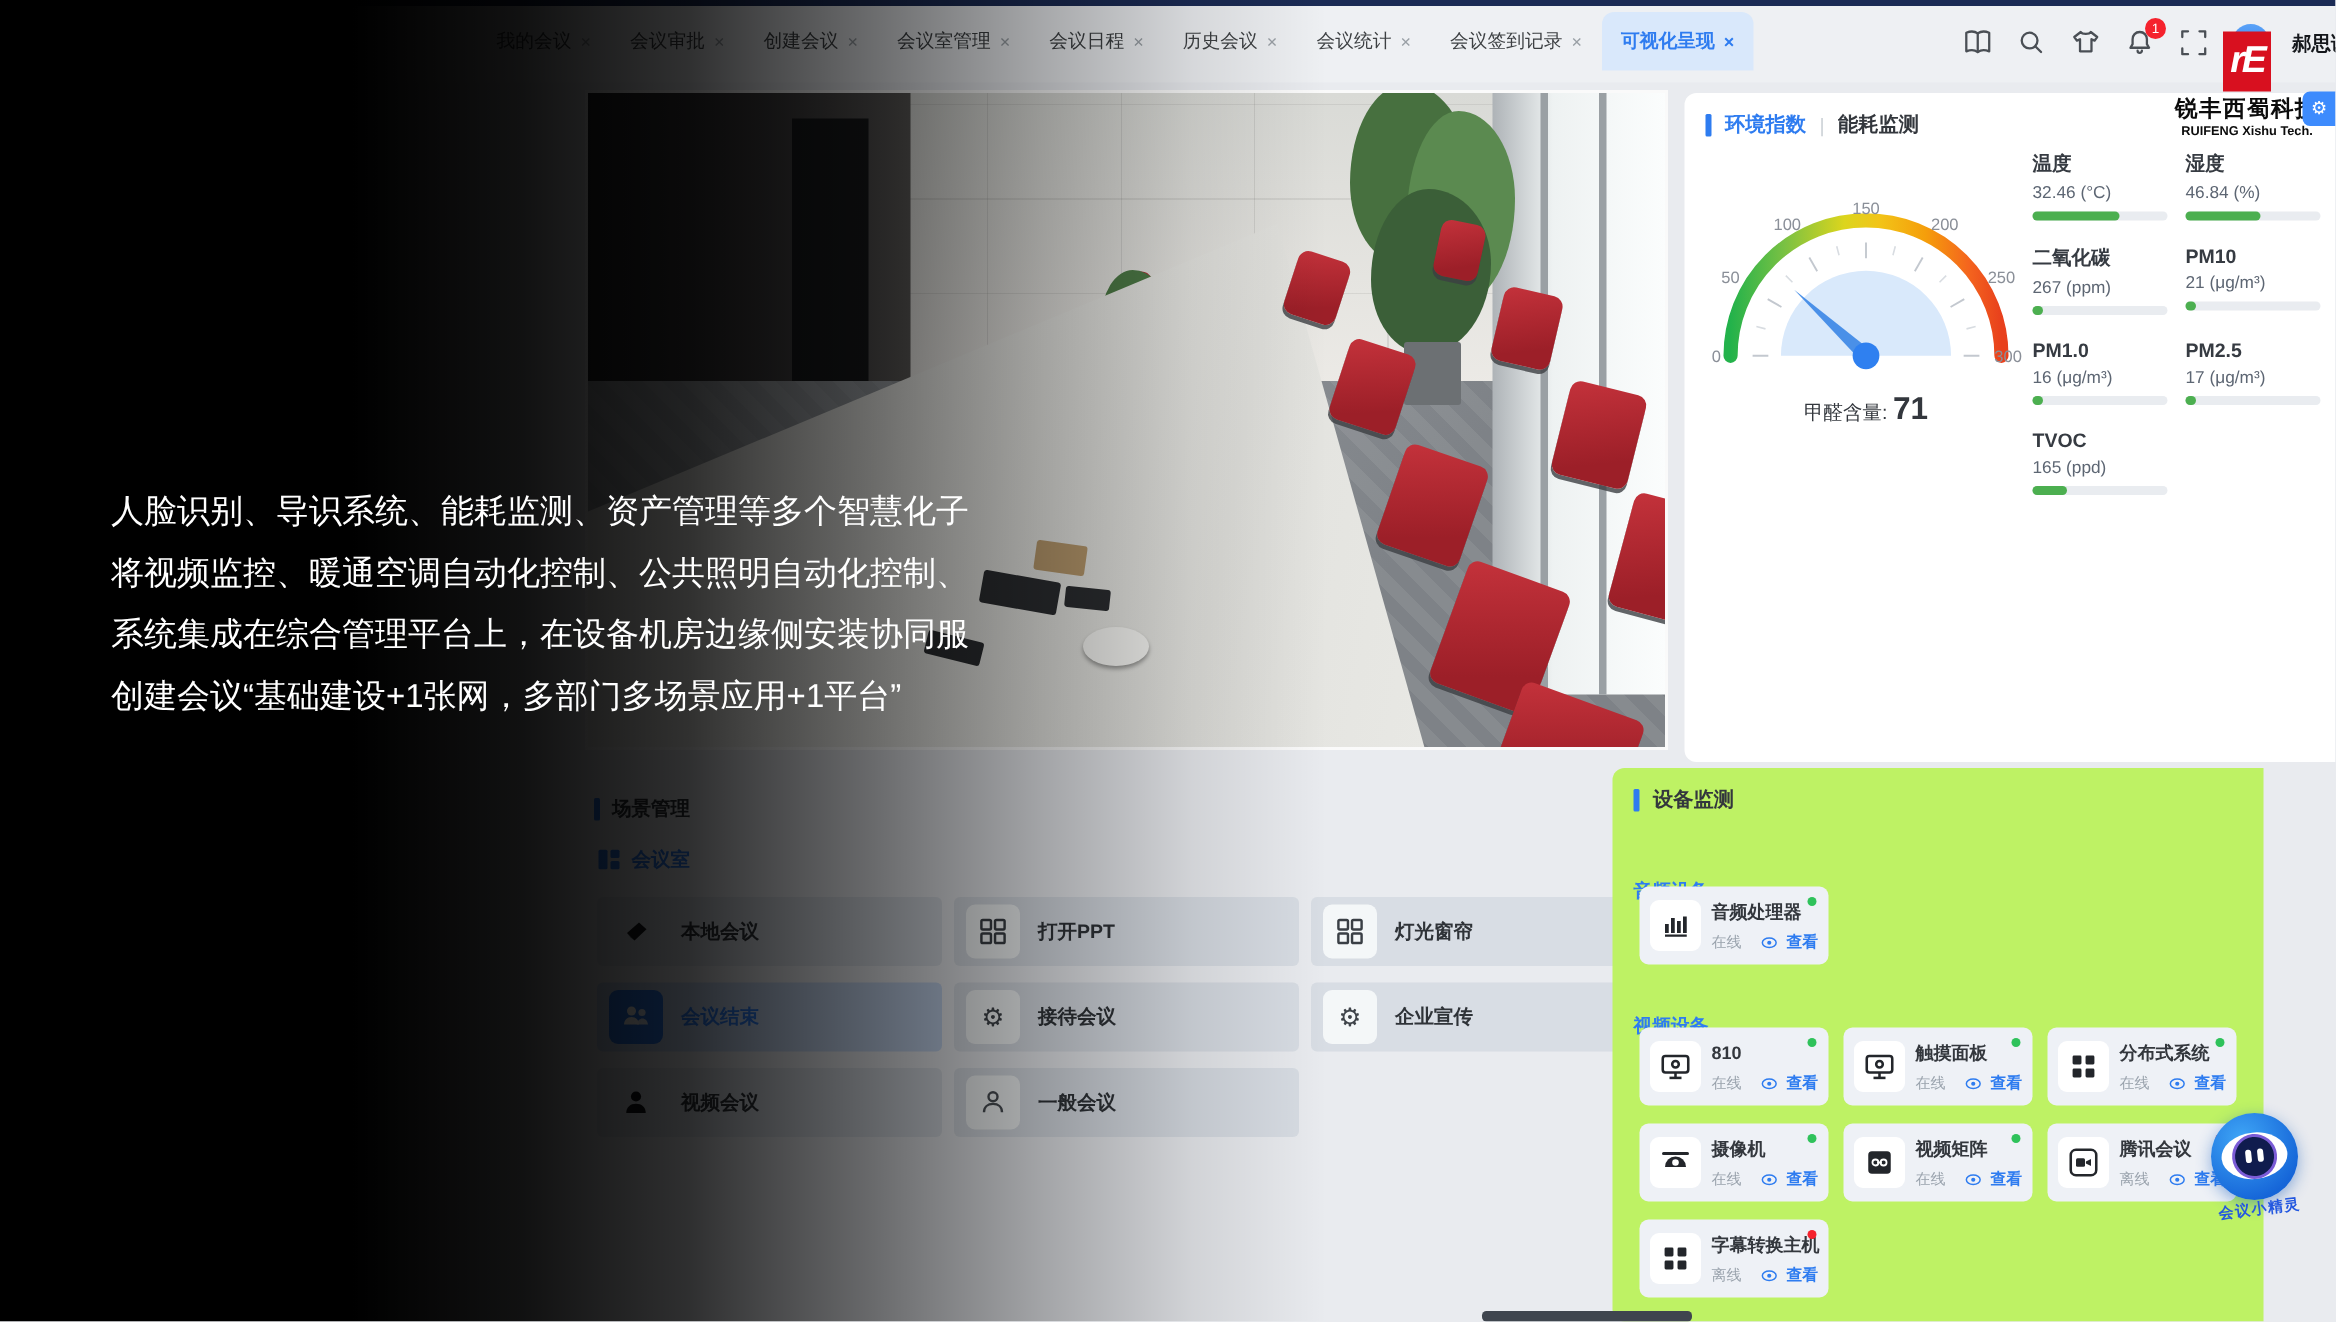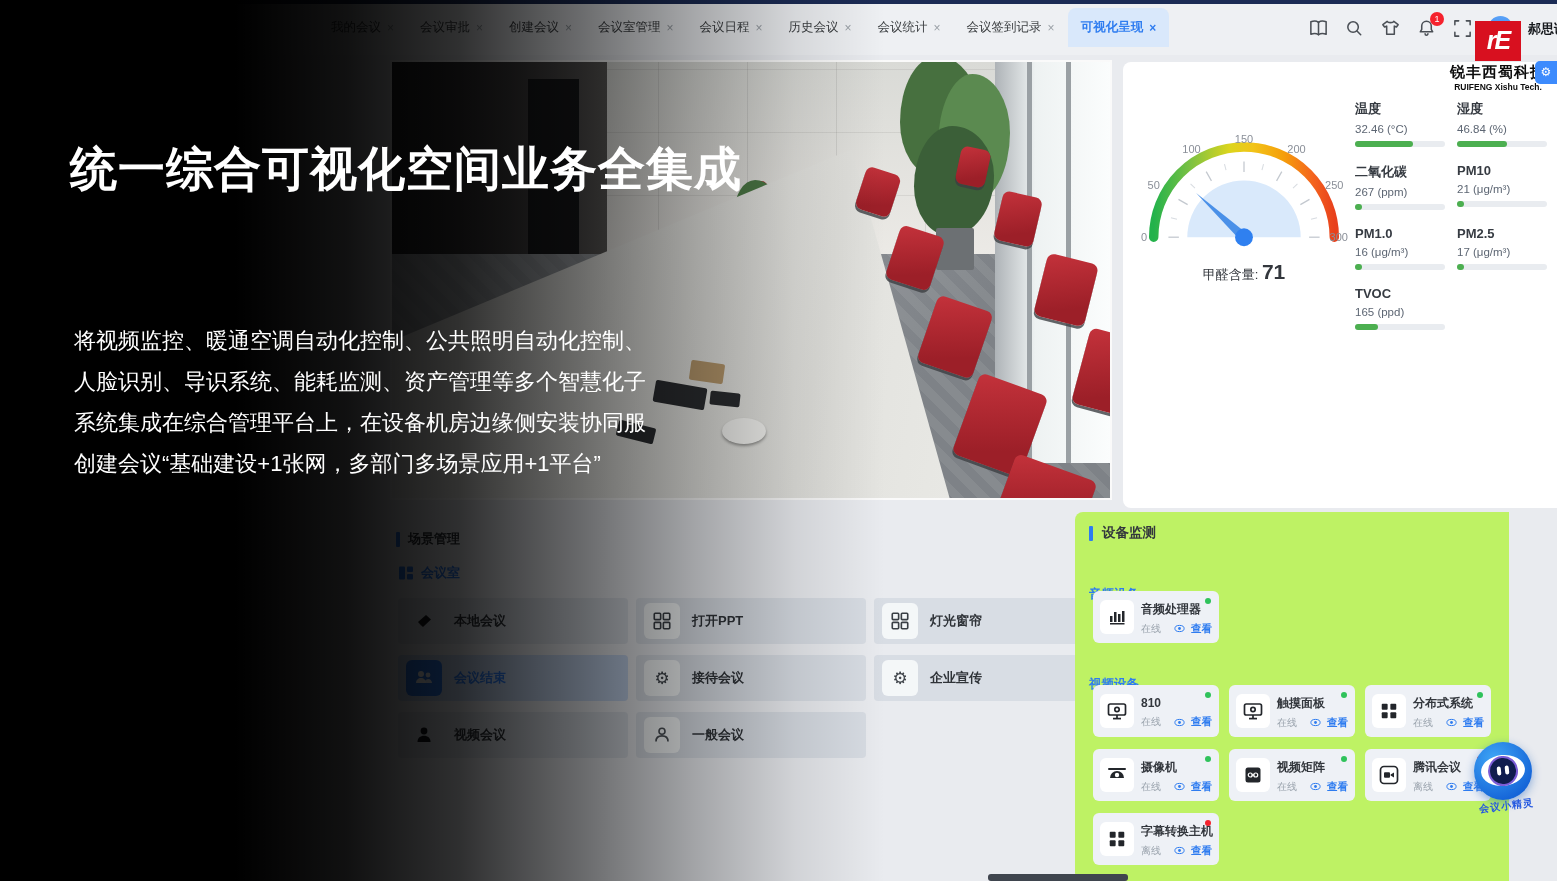--- a/index.html
+++ b/index.html
@@ -17,21 +17,21 @@
   .tab.active .x { color:#2e7cf0; }
   .topbar-actions { position:absolute; left:1308px; top:12px; display:flex; align-items:center; gap:15px; }
   .tbi { width:21px; height:21px; position:relative; cursor:pointer; }
   .tbi svg { stroke:#4a4f55; fill:none; stroke-width:1.6; stroke-linecap:round; stroke-linejoin:round; }
   .badge { position:absolute; top:-6px; right:-7px; min-width:14px; height:14px; border-radius:7px; background:#f5222d; color:#fff; font-size:9px; line-height:14px; text-align:center; padding:0 2px; }
   .avatar { width:25px; height:25px; border-radius:50%; background:linear-gradient(#5aa2f7,#2e7cf0); display:flex; align-items:center; justify-content:center; }
   .uname { font-size:13px; color:#15181c; font-weight:600; white-space:nowrap; }
 
   
   .logo { position:absolute; left:1440px; top:21px; width:116px; text-align:center; z-index:46; }
-  .logo-mark { width:46px; height:40px; background:#d8101f; color:#fff; font-weight:bold; font-style:italic; font-size:25px; line-height:38px; margin:0 auto; letter-spacing:-2px; }
+  .logo-mark { width:32px; height:40px; background:#d8101f; color:#fff; font-weight:bold; font-style:italic; font-size:25px; line-height:38px; margin:0 auto; letter-spacing:-2px; }
   .logo-cn { font-size:15px; font-weight:800; color:#0c0c0c; letter-spacing:1px; margin-top:2px; white-space:nowrap; }
   .logo-en { font-size:8.5px; font-weight:700; color:#0c0c0c; white-space:nowrap; }
   .gear-pill { position:absolute; left:1535px; top:61px; width:22px; height:23px; background:#3d8bfd; border-radius:5px 0 0 5px; color:#fff; font-size:12px; text-align:center; line-height:22px; z-index:47; cursor:pointer; }
 
   
   .photo { position:absolute; left:390px; top:60px; width:722px; height:440px; background:#c9ccd0; border:2px solid #fafafa; overflow:hidden; z-index:1; }
   .ph-wall { position:absolute; left:0; top:0; width:100%; height:45%; background:linear-gradient(#d9dad6,#e9e9e6);
     background-image:repeating-linear-gradient(90deg,transparent 0 88px,rgba(120,120,120,.18) 88px 89px),repeating-linear-gradient(0deg,transparent 0 62px,rgba(120,120,120,.15) 62px 63px),linear-gradient(#d9dad6,#eceae6); }
   .ph-hall { position:absolute; left:0; top:0; width:30%; height:52%; background:linear-gradient(90deg,#242426,#3c3a3b 55%,#5c5a58); }
   .ph-door { position:absolute; left:19%; top:4%; width:7%; height:44%; background:#17181a; }
@@ -245,20 +245,26 @@
     <div class="chair" style="left:534px;top:240px;width:58px;height:70px;transform:rotate(19deg)"></div>
     <div class="chair" style="left:572px;top:320px;width:72px;height:86px;transform:rotate(20deg)"></div>
     <div class="chair" style="left:612px;top:404px;width:86px;height:60px;transform:rotate(20deg)"></div>
     <div class="chair" style="left:566px;top:86px;width:30px;height:38px;transform:rotate(12deg)"></div>
     <div class="chair" style="left:606px;top:132px;width:40px;height:50px;transform:rotate(13deg)"></div>
     <div class="chair" style="left:648px;top:196px;width:52px;height:64px;transform:rotate(14deg)"></div>
     <div class="chair" style="left:688px;top:272px;width:62px;height:78px;transform:rotate(15deg)"></div>
   </div>
 
   <aside class="env-card">
+    <div class="panel-head">
+      <span class="phead-bar"></span>
+      <span class="phead-t blue">环境指数</span>
+      <span class="phead-sep">|</span>
+      <span class="phead-t dark">能耗监测</span>
+    </div>
 
     <div class="gauge-wrap">
       <svg width="210" height="118" viewBox="0 0 200 112">
         <defs>
           <linearGradient id="gaugeGrad" x1="0" y1="0" x2="1" y2="0">
             <stop offset="0%" stop-color="#23b24b"></stop>
               <stop offset="20%" stop-color="#7ac143"></stop>
             <stop offset="42%" stop-color="#dcd51d"></stop>
               <stop offset="55%" stop-color="#f2c418"></stop>
             <stop offset="72%" stop-color="#f59e0b"></stop>
@@ -655,23 +661,20 @@
           <span class="be"></span>
           <span class="be"></span>
         </div>
     </div>
   </div>
   <div class="bot-label">会议小精灵</div>
 
   <div class="bottom-bar"></div>
 
   <div class="overlay"></div>
-  <div class="hero">
-    <div class="hero-title">统一综合可视化空间业务全集成</div>
-  </div>
   <div class="hero-par">
+    <div>人脸识别、导识系统、能耗监测、资产管理等多个智慧化子</div>
     <div>将视频监控、暖通空调自动化控制、公共照明自动化控制、</div>
-    <div>人脸识别、导识系统、能耗监测、资产管理等多个智慧化子</div>
     <div>系统集成在综合管理平台上，在设备机房边缘侧安装协同服</div>
     <div>创建会议“基础建设+1张网，多部门多场景应用+1平台”</div>
   </div>
 
 </div>
 
 </body></html>

